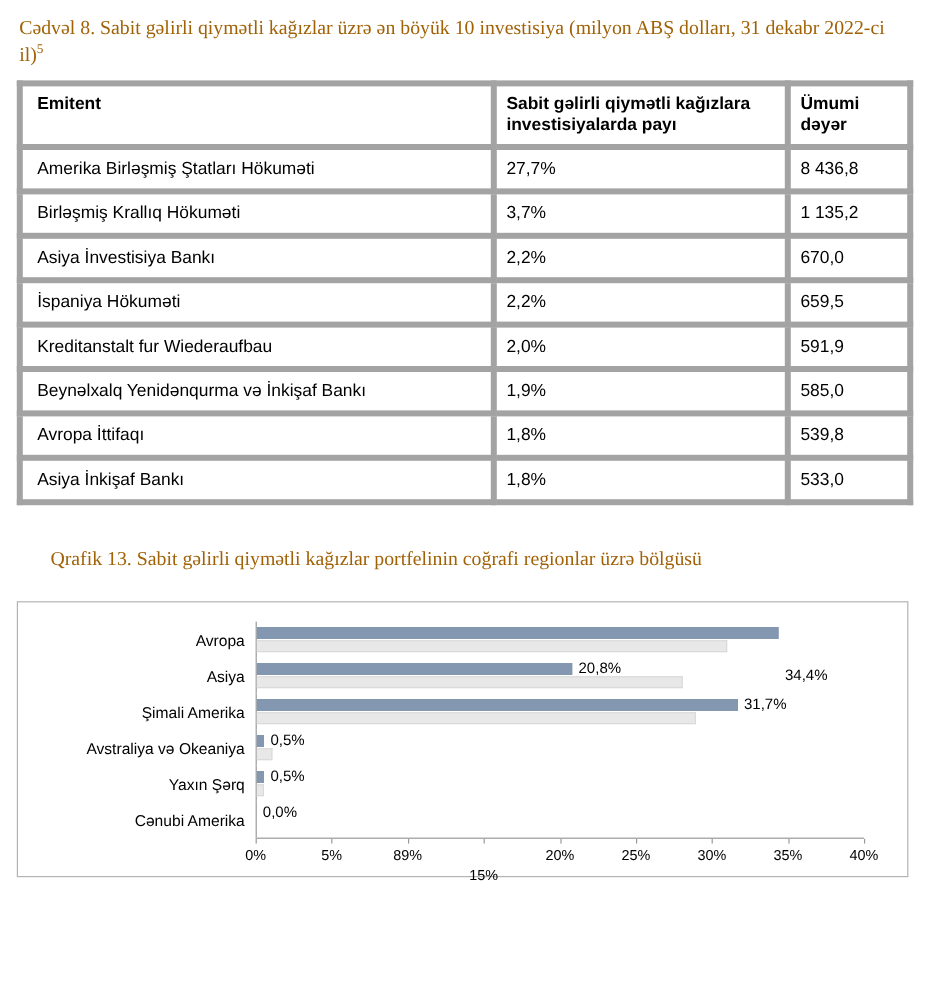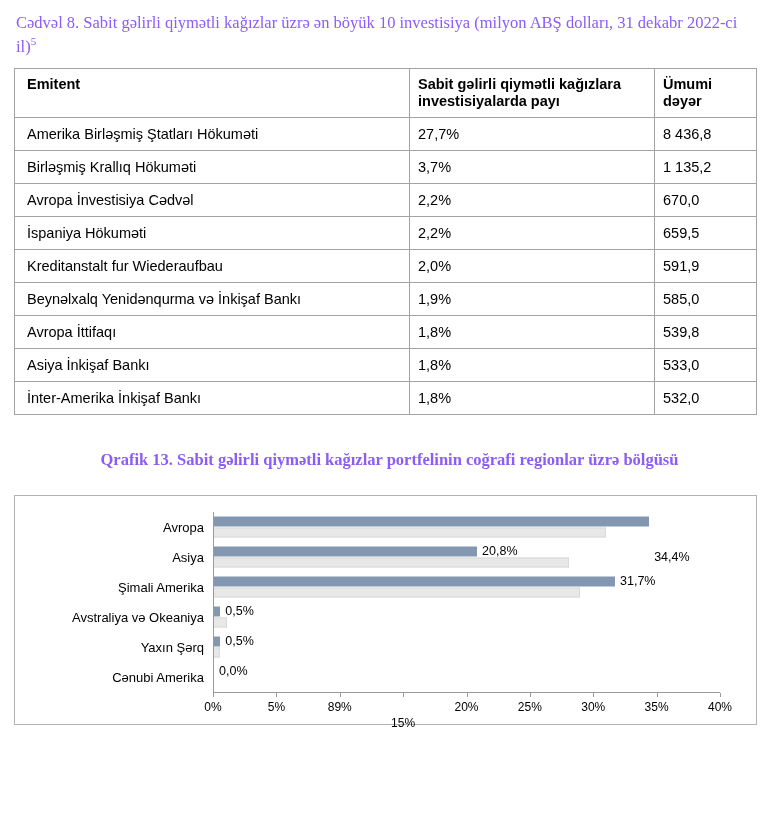--- a/index.html
+++ b/index.html
@@ -4,33 +4,33 @@
 <style>
   * { box-sizing: border-box; }
   html, body { margin: 0; padding: 0; background: #ffffff; }
   .page {
     width: 771px; height: 836px; background: #fff; overflow: hidden;
     font-family: "Liberation Sans", sans-serif; color: #000;
     padding-top: 12px; position: relative;
   }
   .caption {
     font-family: "Liberation Serif", serif;
-    color: #8b5cf6; font-size: 16.5px; line-height: 1.35;
+    color: #a16207; font-size: 16.5px; line-height: 1.35;
     margin: 0 16px 10px 16px;
   }
   .caption sup { font-size: 11px; }
   .chart-caption {
-    font-weight: bold; margin: 34px 16px 24px 24px; text-align: center;
+    font-weight: normal; margin: 34px 16px 24px 42px;
   }
   table.inv {
     border-collapse: collapse; margin: 2px 14px 0 14px; width: 742px;
     font-size: 14.5px; table-layout: fixed;
   }
   table.inv th, table.inv td {
-    border: 1px solid #a3a3a3; padding: 7px 8px; text-align: left; vertical-align: top;
+    border: 5px solid #a3a3a3; padding: 7px 8px; text-align: left; vertical-align: top;
     line-height: 18px; overflow: hidden;
   }
   table.inv th { font-weight: bold; line-height: 17px; }
   table.inv td:first-child, table.inv th:first-child { padding-left: 12px; }
   col.c1 { width: 395px; } col.c2 { width: 245px; } col.c3 { width: 102px; }
 
   .chart-box {
     margin: 0 14px; border: 1px solid #b3b3b3; background: #fff;
     padding: 16px 36px 6px 8px;
   }
@@ -83,21 +83,21 @@
           <td>Amerika Birləşmiş Ştatları Hökuməti</td>
           <td>27,7%</td>
           <td>8 436,8</td>
         </tr>
         <tr>
           <td>Birləşmiş Krallıq Hökuməti</td>
           <td>3,7%</td>
           <td>1 135,2</td>
         </tr>
         <tr>
-          <td>Avropa İnvestisiya Cədvəl</td>
+          <td>Asiya İnvestisiya Bankı</td>
           <td>2,2%</td>
           <td>670,0</td>
         </tr>
         <tr>
           <td>İspaniya Hökuməti</td>
           <td>2,2%</td>
           <td>659,5</td>
         </tr>
         <tr>
           <td>Kreditanstalt fur Wiederaufbau</td>
@@ -111,25 +111,20 @@
         </tr>
         <tr>
           <td>Avropa İttifaqı</td>
           <td>1,8%</td>
           <td>539,8</td>
         </tr>
         <tr>
           <td>Asiya İnkişaf Bankı</td>
           <td>1,8%</td>
           <td>533,0</td>
-        </tr>
-        <tr>
-          <td>İnter-Amerika İnkişaf Bankı</td>
-          <td>1,8%</td>
-          <td>532,0</td>
         </tr>
       </tbody>
   </table>
 
   <p class="caption chart-caption">Qrafik 13. Sabit gəlirli qiymətli kağızlar portfelinin coğrafi regionlar üzrə bölgüsü</p>
 
   <div class="chart-box">
     <div>
         <div class="bar-row">
           <div class="cat-label">Avropa</div>

